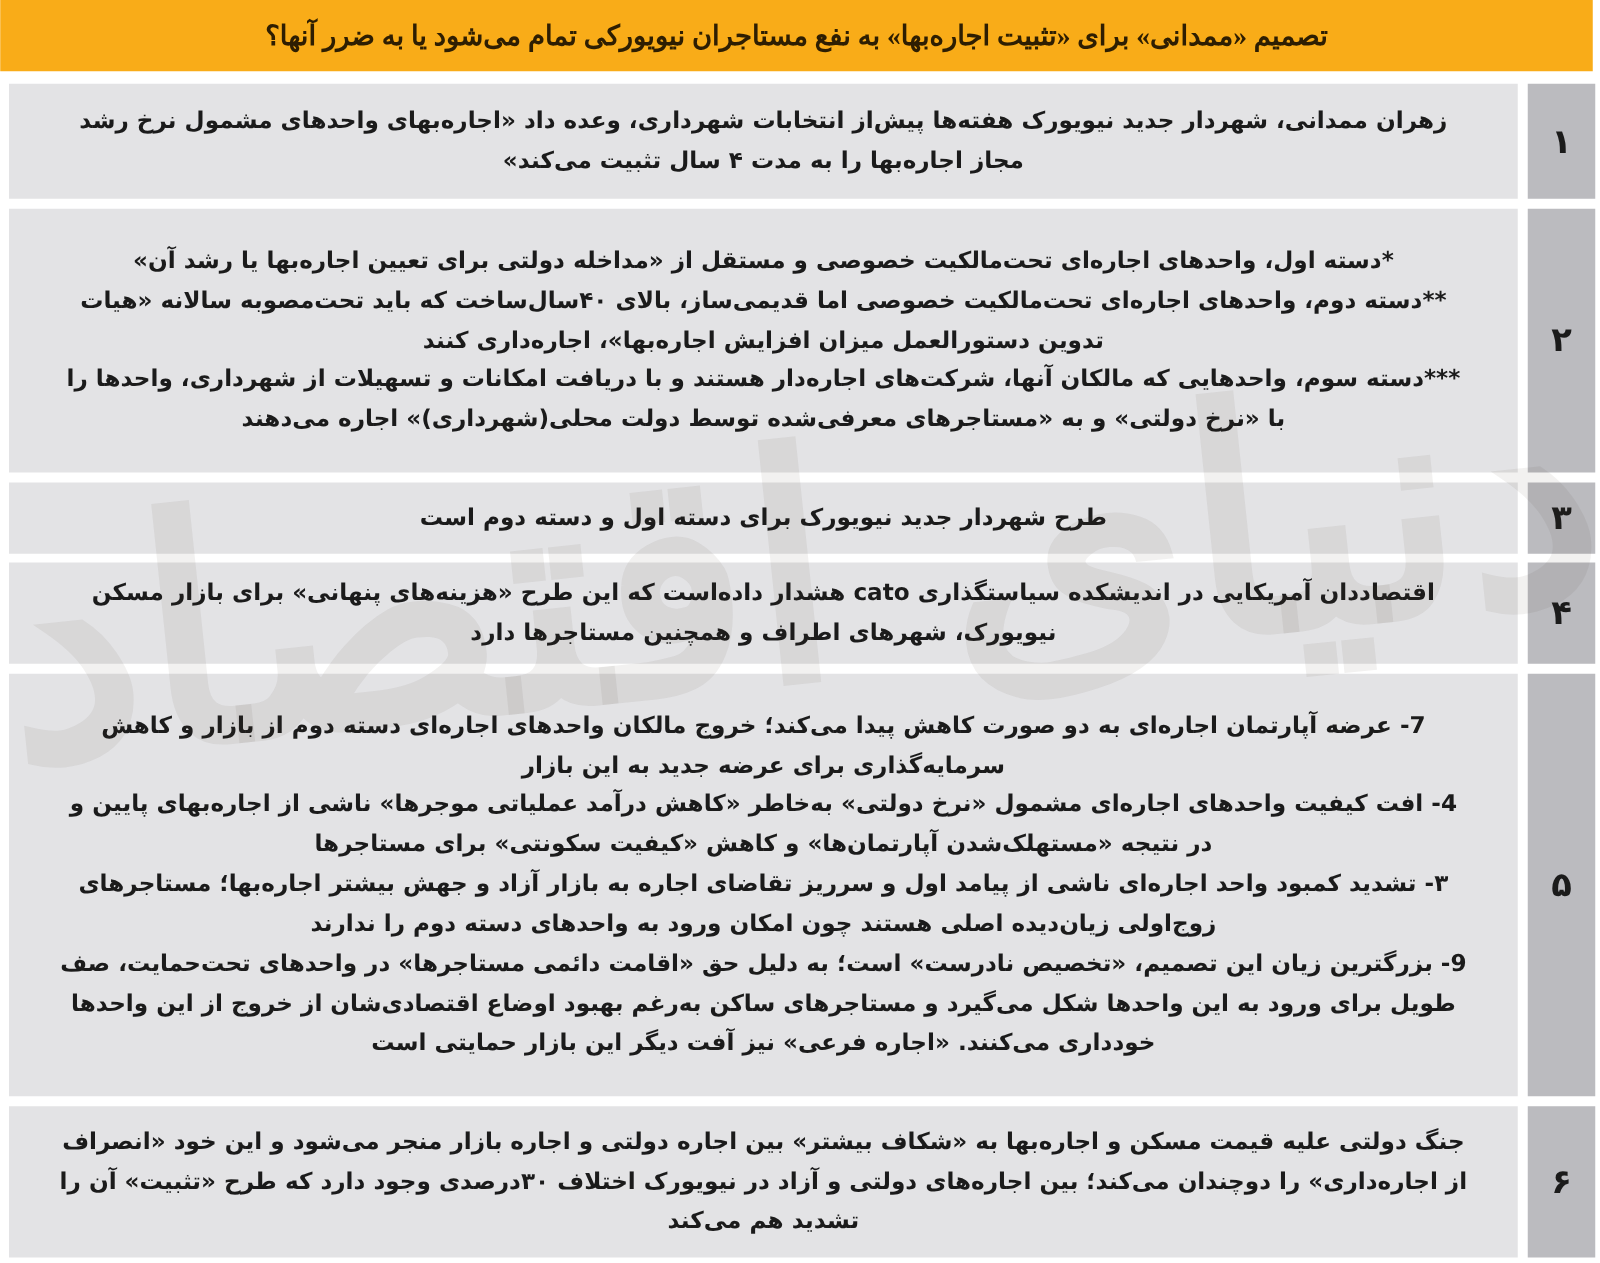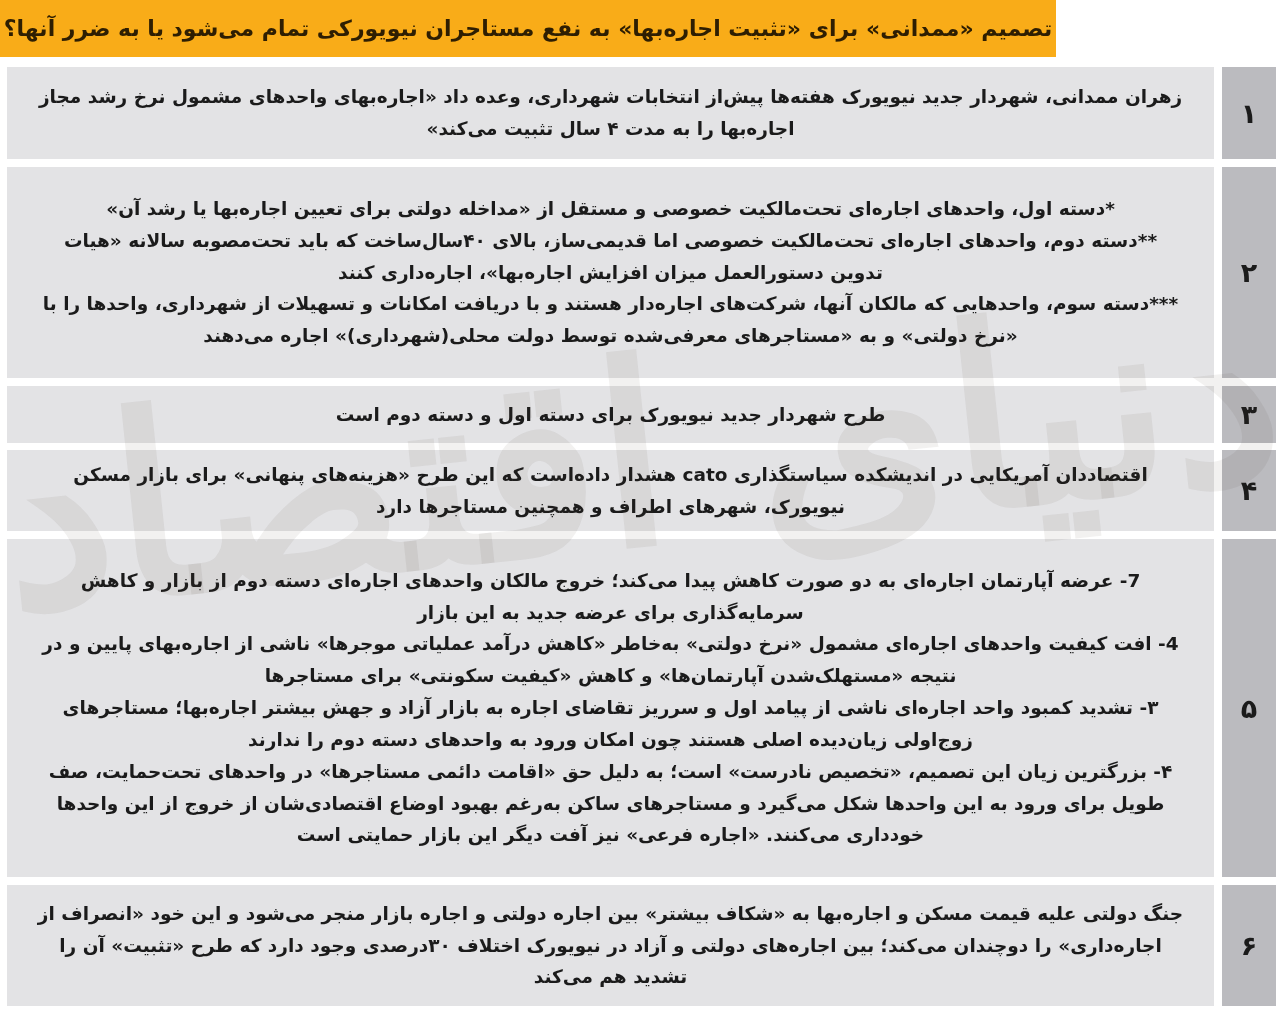--- a/index.html
+++ b/index.html
@@ -8,25 +8,26 @@
     width: 1280px;
     height: 1010px;
     background: #ffffff;
     overflow: hidden;
     direction: rtl;
     font-family: "DejaVu Sans", sans-serif;
   }
   .header-bar {
     position: absolute;
     top: 0; left: 0;
-    width: 1056px; height: 57px;
+    width: 1274px; height: 57px;
     background: #F9AC18;
     display: flex;
     align-items: center;
     justify-content: center;
+    font-family: Liberation Serif, serif;
   }
   .header-bar h1 {
     margin: 0;
     font-size: 22px;
     font-weight: bold;
     color: #2E1E02;
     white-space: nowrap;
   }
   .row {
     position: absolute;
@@ -48,21 +49,21 @@
   }
   .content {
     position: absolute;
     top: 0; bottom: 0;
     left: 0; right: 66px;
     background: #E3E3E5;
     display: flex;
     flex-direction: column;
     align-items: center;
     justify-content: center;
-    padding: 4px 28px;
+    padding: 4px 38px;
     box-sizing: border-box;
     overflow: hidden;
   }
   .content p.para {
     margin: 0;
     text-align: center;
     font-size: 18.5px;
     font-weight: bold;
     line-height: 1.72;
     color: #1B1B1B;
@@ -122,21 +123,21 @@
         <p class="para">اقتصاددان آمریکایی در اندیشکده سیاستگذاری cato هشدار داده‌است که این طرح «هزینه‌های پنهانی» برای بازار مسکن نیویورک، شهرهای اطراف و همچنین مستاجرها دارد</p>
       </div>
   </div>
 
   <div class="row" style="top:539px;height:338px;">
     <div class="num-box">۵</div>
     <div class="content">
         <p class="para">7- عرضه آپارتمان اجاره‌ای به دو صورت کاهش پیدا می‌کند؛ خروج مالکان واحدهای اجاره‌ای دسته دوم از بازار و کاهش سرمایه‌گذاری برای عرضه جدید به این بازار</p>
         <p class="para">4- افت کیفیت واحدهای اجاره‌ای مشمول «نرخ دولتی» به‌خاطر «کاهش درآمد عملیاتی موجرها» ناشی از اجاره‌بهای پایین و در نتیجه «مستهلک‌شدن آپارتمان‌ها» و کاهش «کیفیت سکونتی» برای مستاجرها</p>
         <p class="para">۳- تشدید کمبود واحد اجاره‌ای ناشی از پیامد اول و سرریز تقاضای اجاره به بازار آزاد و جهش بیشتر اجاره‌بها؛ مستاجرهای زوج‌اولی زیان‌دیده اصلی هستند چون امکان ورود به واحدهای دسته دوم را ندارند</p>
-        <p class="para">۴- بزرگترین زیان این تصمیم، «تخصیص نادرست» است؛ به دلیل حق «اقامت دائمی مستاجرها» در واحدهای تحت‌حمایت، صف طویل برای ورود به این واحدها شکل می‌گیرد و مستاجرهای ساکن به‌رغم بهبود اوضاع اقتصادی‌شان از خروج از این واحدها خودداری می‌کنند. «اجاره فرعی» نیز آفت دیگر این بازار حمایتی است</p>
+        <p class="para">9- بزرگترین زیان این تصمیم، «تخصیص نادرست» است؛ به دلیل حق «اقامت دائمی مستاجرها» در واحدهای تحت‌حمایت، صف طویل برای ورود به این واحدها شکل می‌گیرد و مستاجرهای ساکن به‌رغم بهبود اوضاع اقتصادی‌شان از خروج از این واحدها خودداری می‌کنند. «اجاره فرعی» نیز آفت دیگر این بازار حمایتی است</p>
       </div>
   </div>
 
   <div class="row" style="top:885px;height:121px;">
     <div class="num-box">۶</div>
     <div class="content">
         <p class="para">جنگ دولتی علیه قیمت مسکن و اجاره‌بها به «شکاف بیشتر» بین اجاره دولتی و اجاره بازار منجر می‌شود و این خود «انصراف از اجاره‌داری» را دوچندان می‌کند؛ بین اجاره‌های دولتی و آزاد در نیویورک اختلاف ۳۰درصدی وجود دارد که طرح «تثبیت» آن را تشدید هم می‌کند</p>
       </div>
   </div>
 

